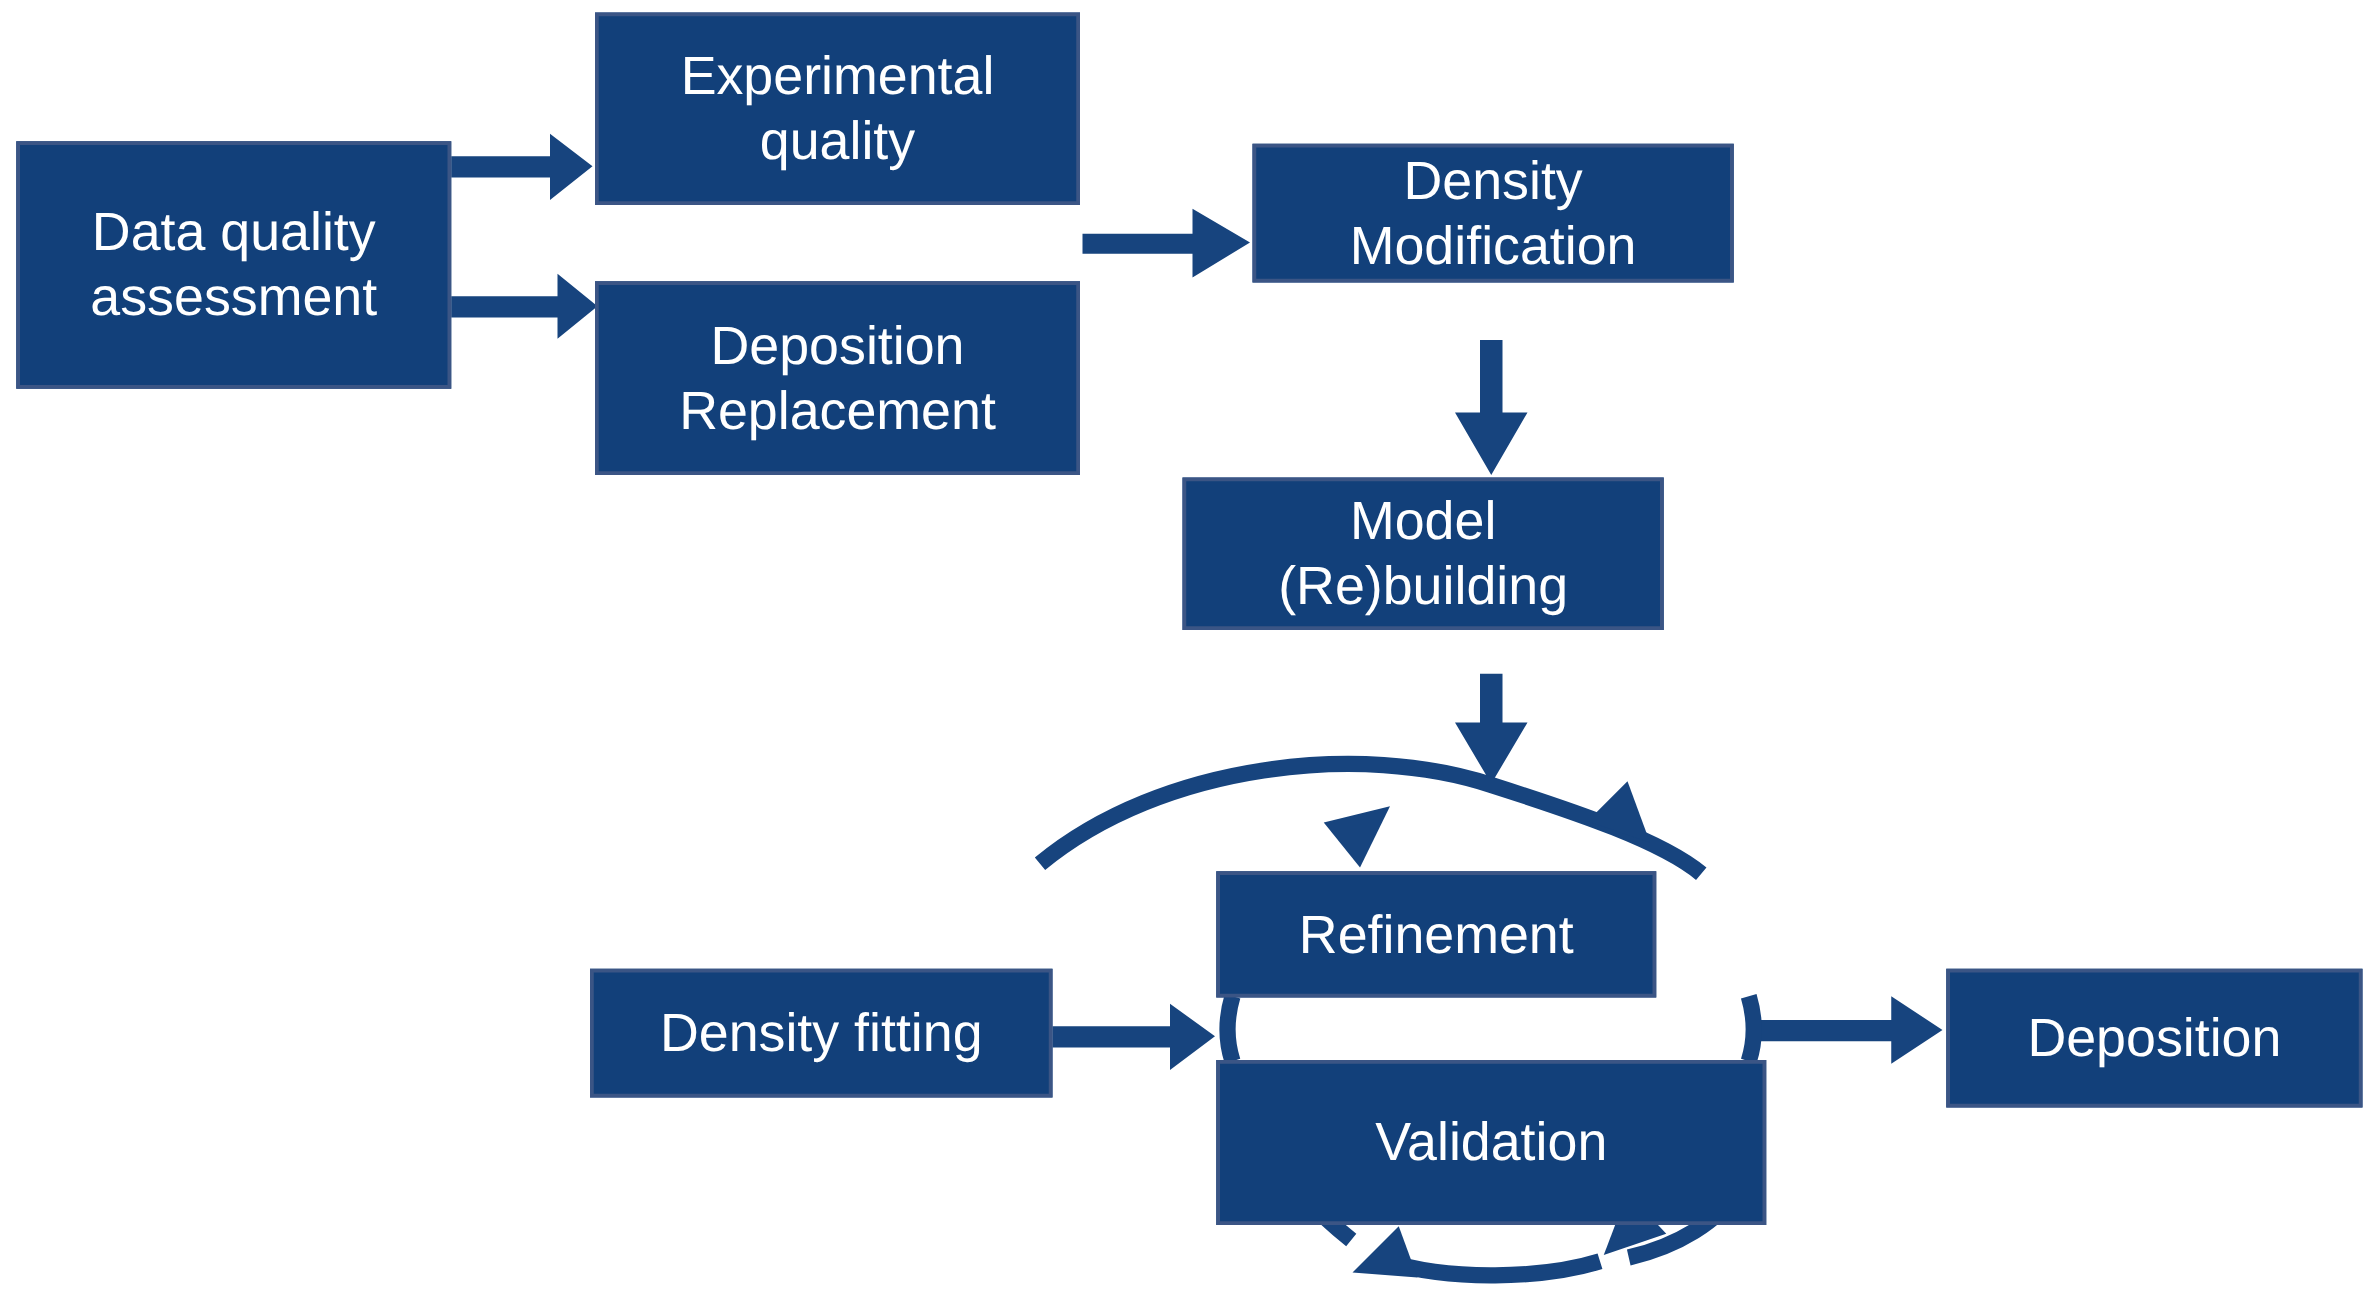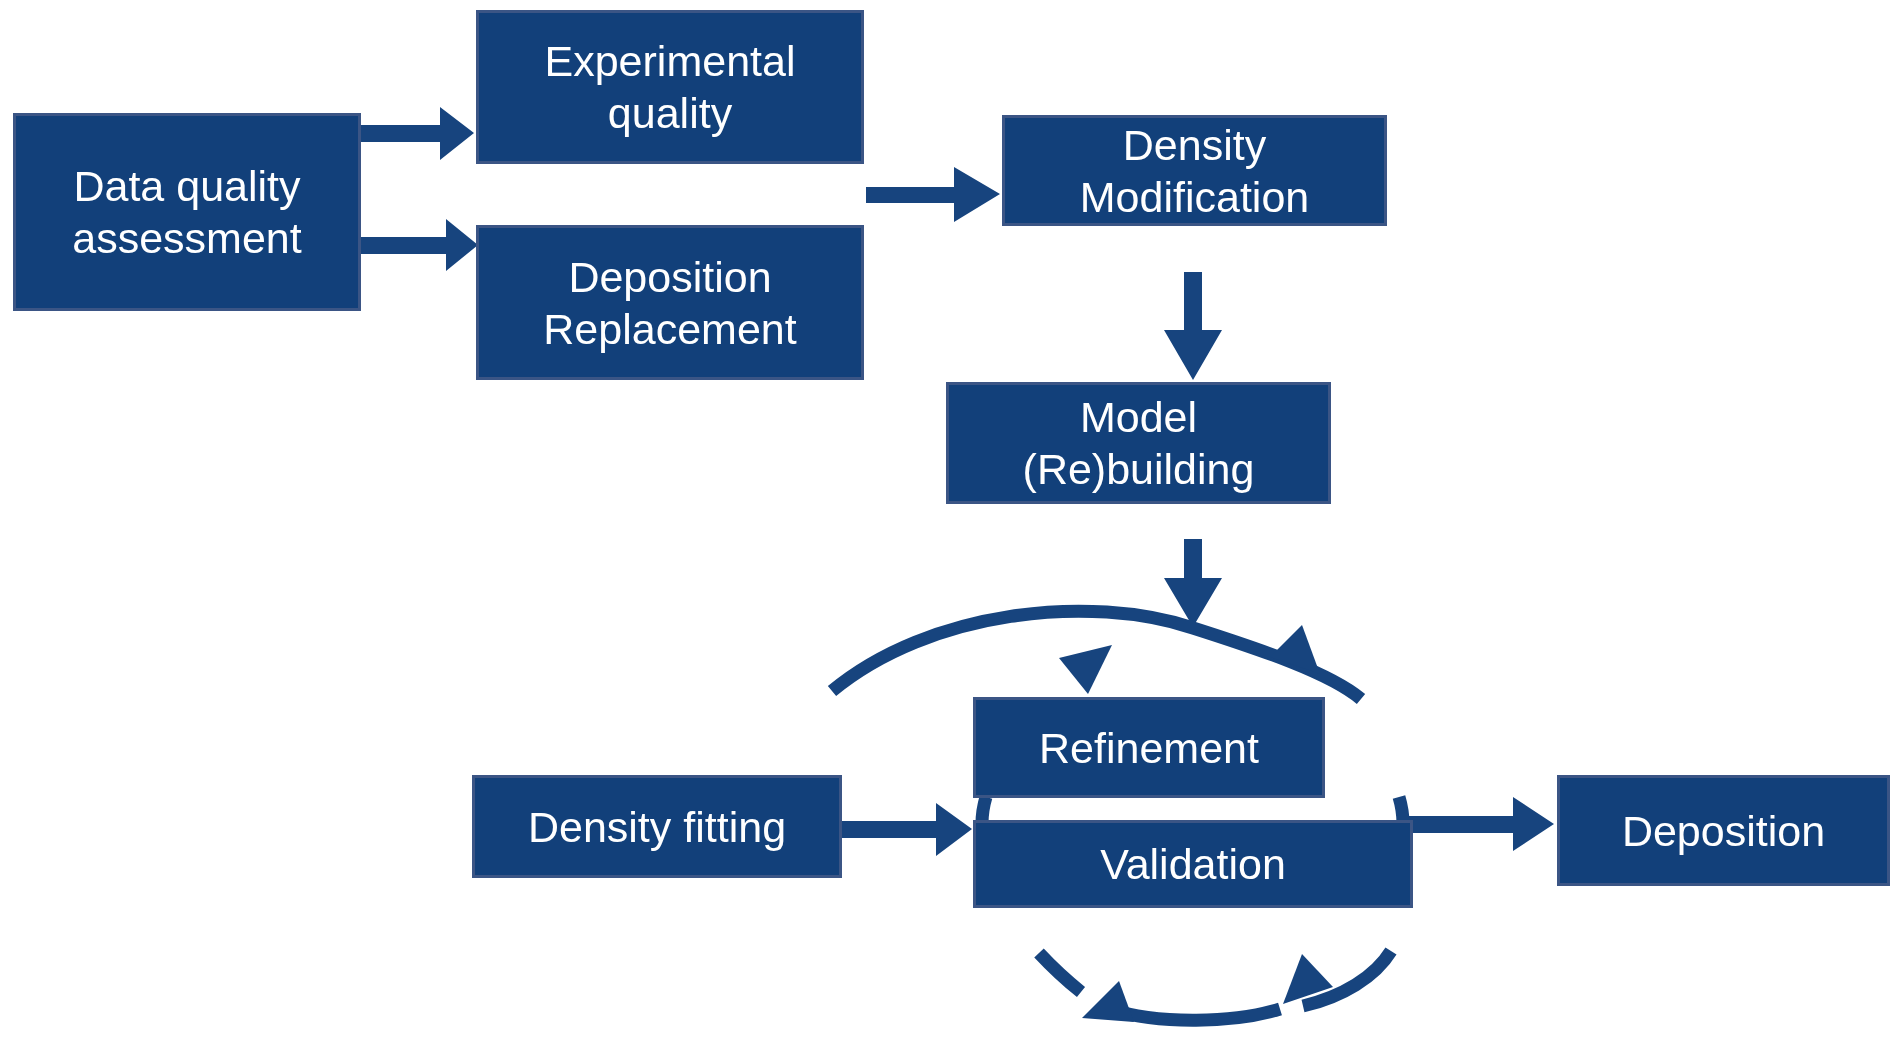--- a/index.html
+++ b/index.html
@@ -82,21 +82,21 @@
 
   <div class="node" style="left:946px;top:382px;width:385px;height:122px">
     <span class="ln">Model</span>
     <span class="ln">(Re)building</span>
   </div>
 
   <div class="node" style="left:973px;top:697px;width:352px;height:101px">
     <span class="ln">Refinement</span>
   </div>
 
-  <div class="node" style="left:973px;top:820px;width:440px;height:88px">
+  <div class="node" style="left:973px;top:848px;width:440px;height:132px">
     <span class="ln">Validation</span>
   </div>
 
   <div class="node" style="left:472px;top:775px;width:370px;height:103px">
     <span class="ln">Density fitting</span>
   </div>
 
   <div class="node" style="left:1557px;top:775px;width:333px;height:111px">
     <span class="ln">Deposition</span>
   </div>

